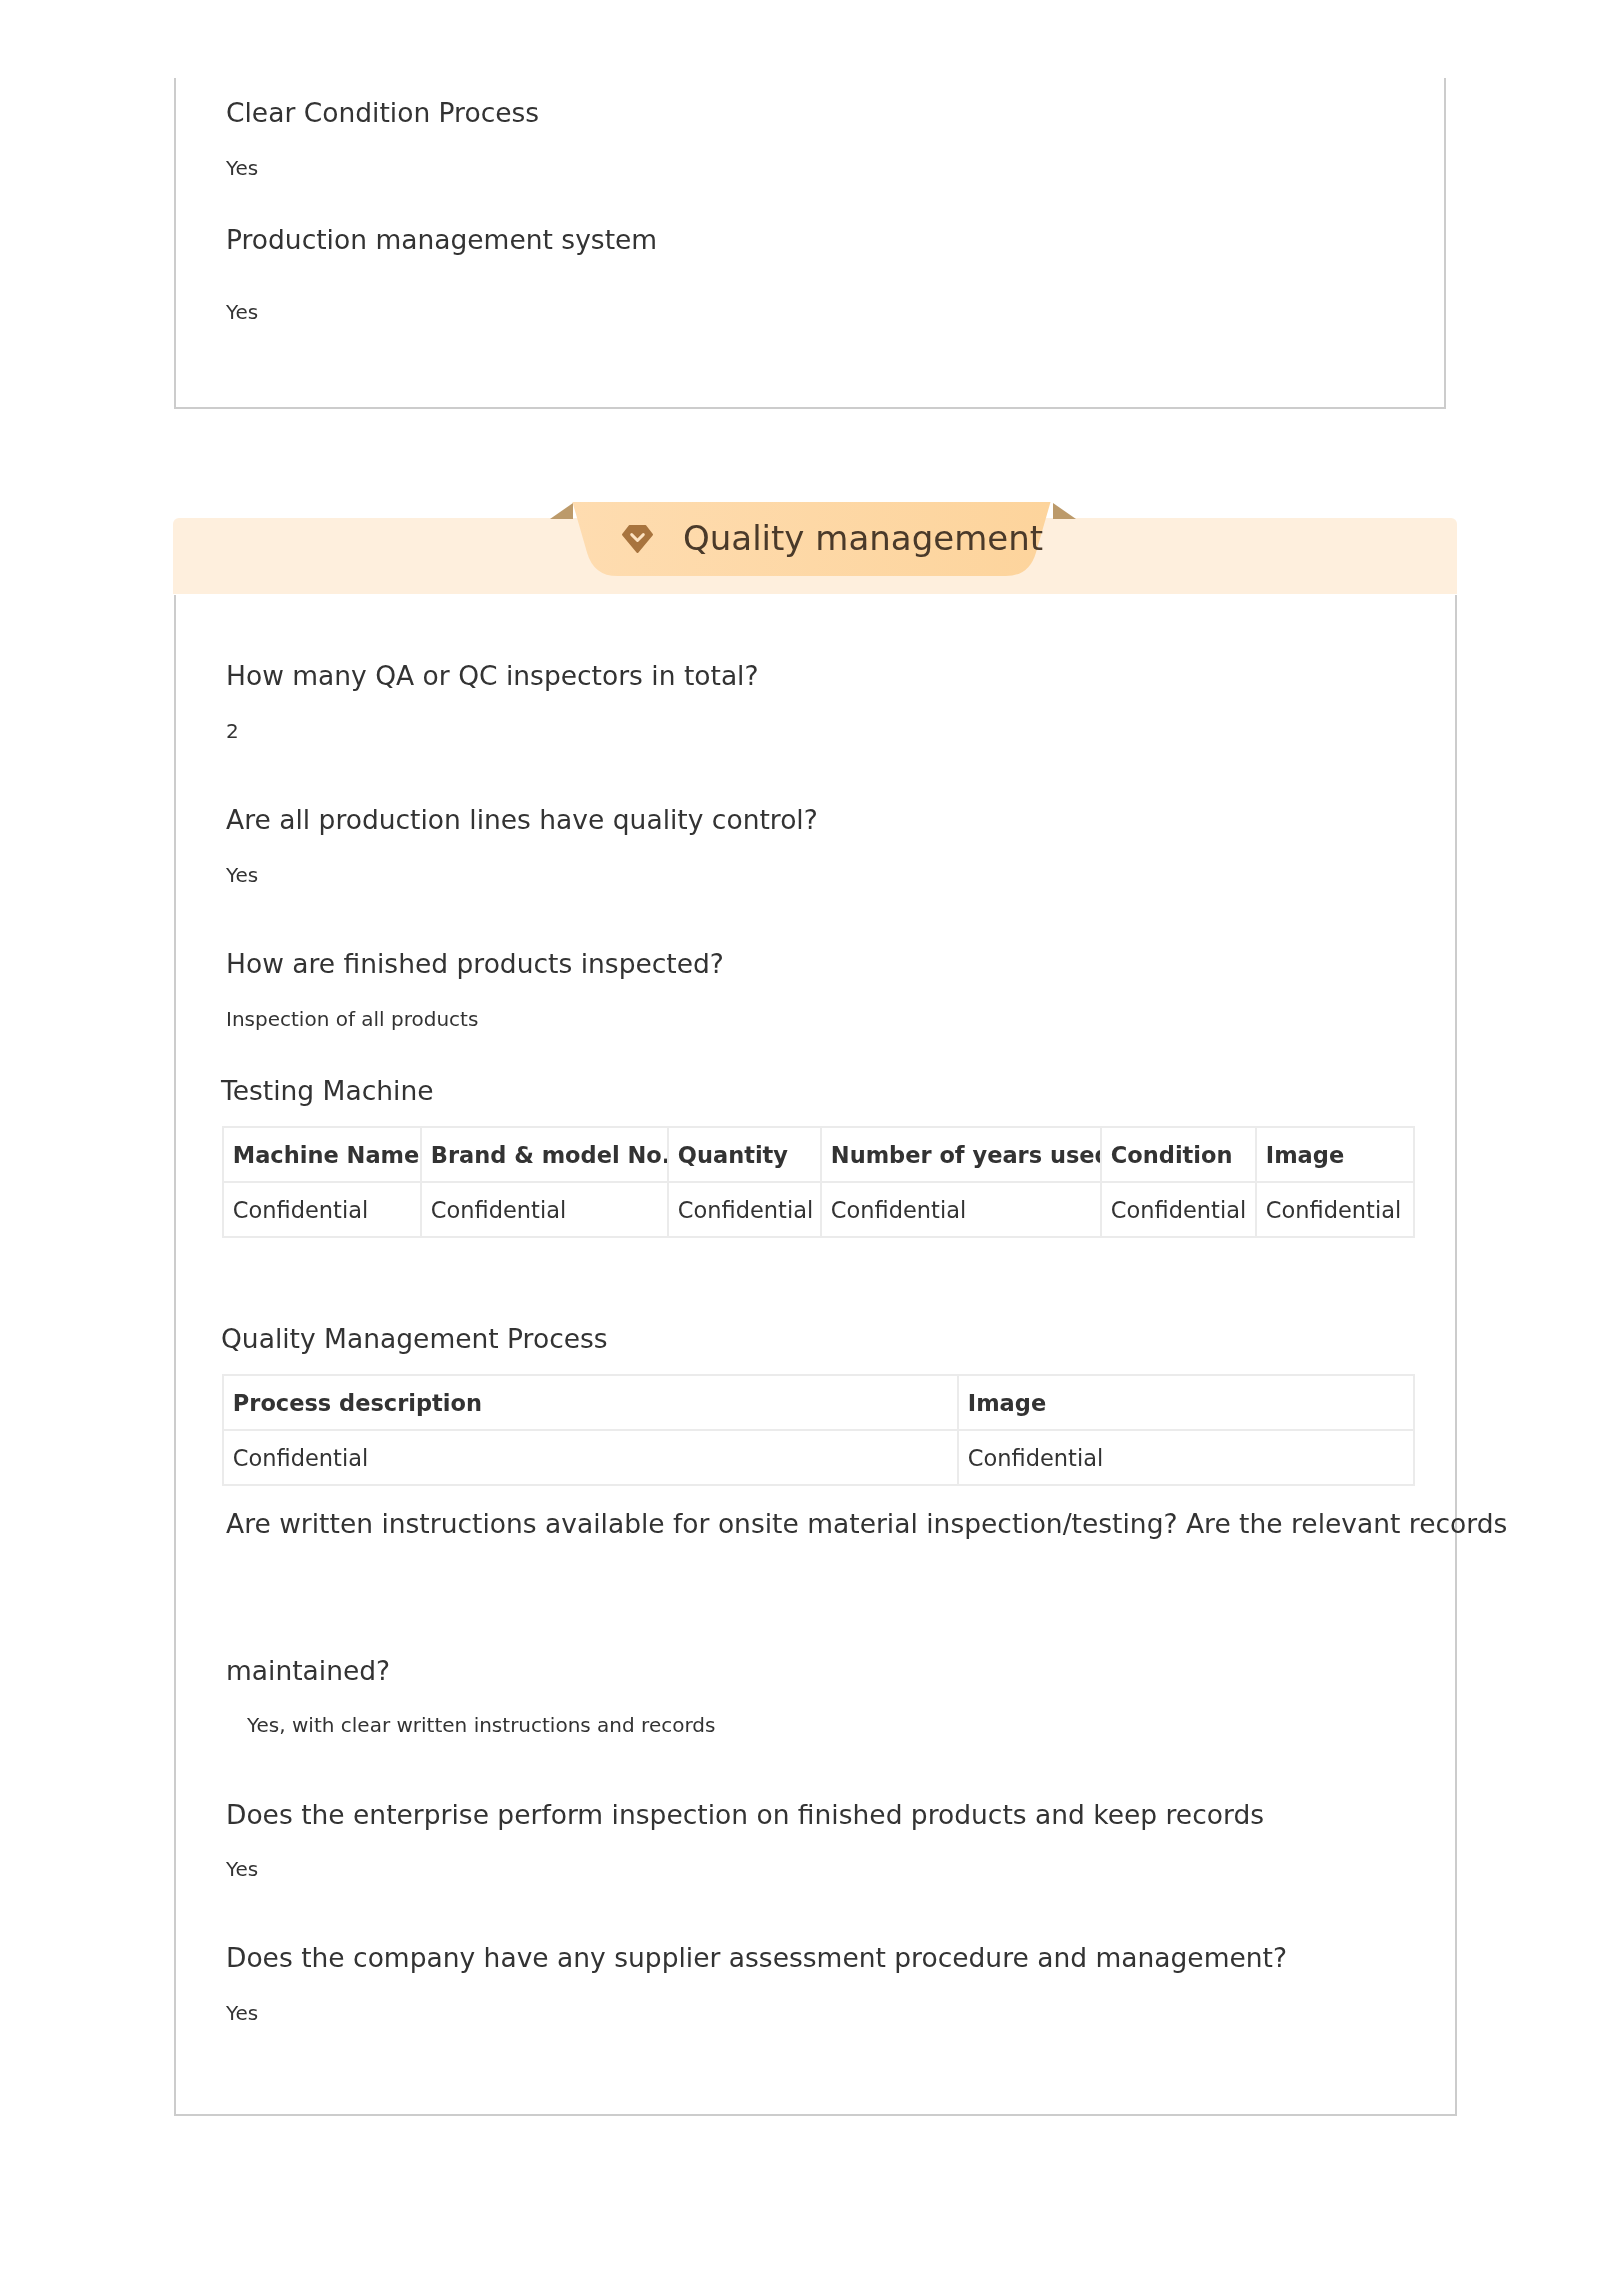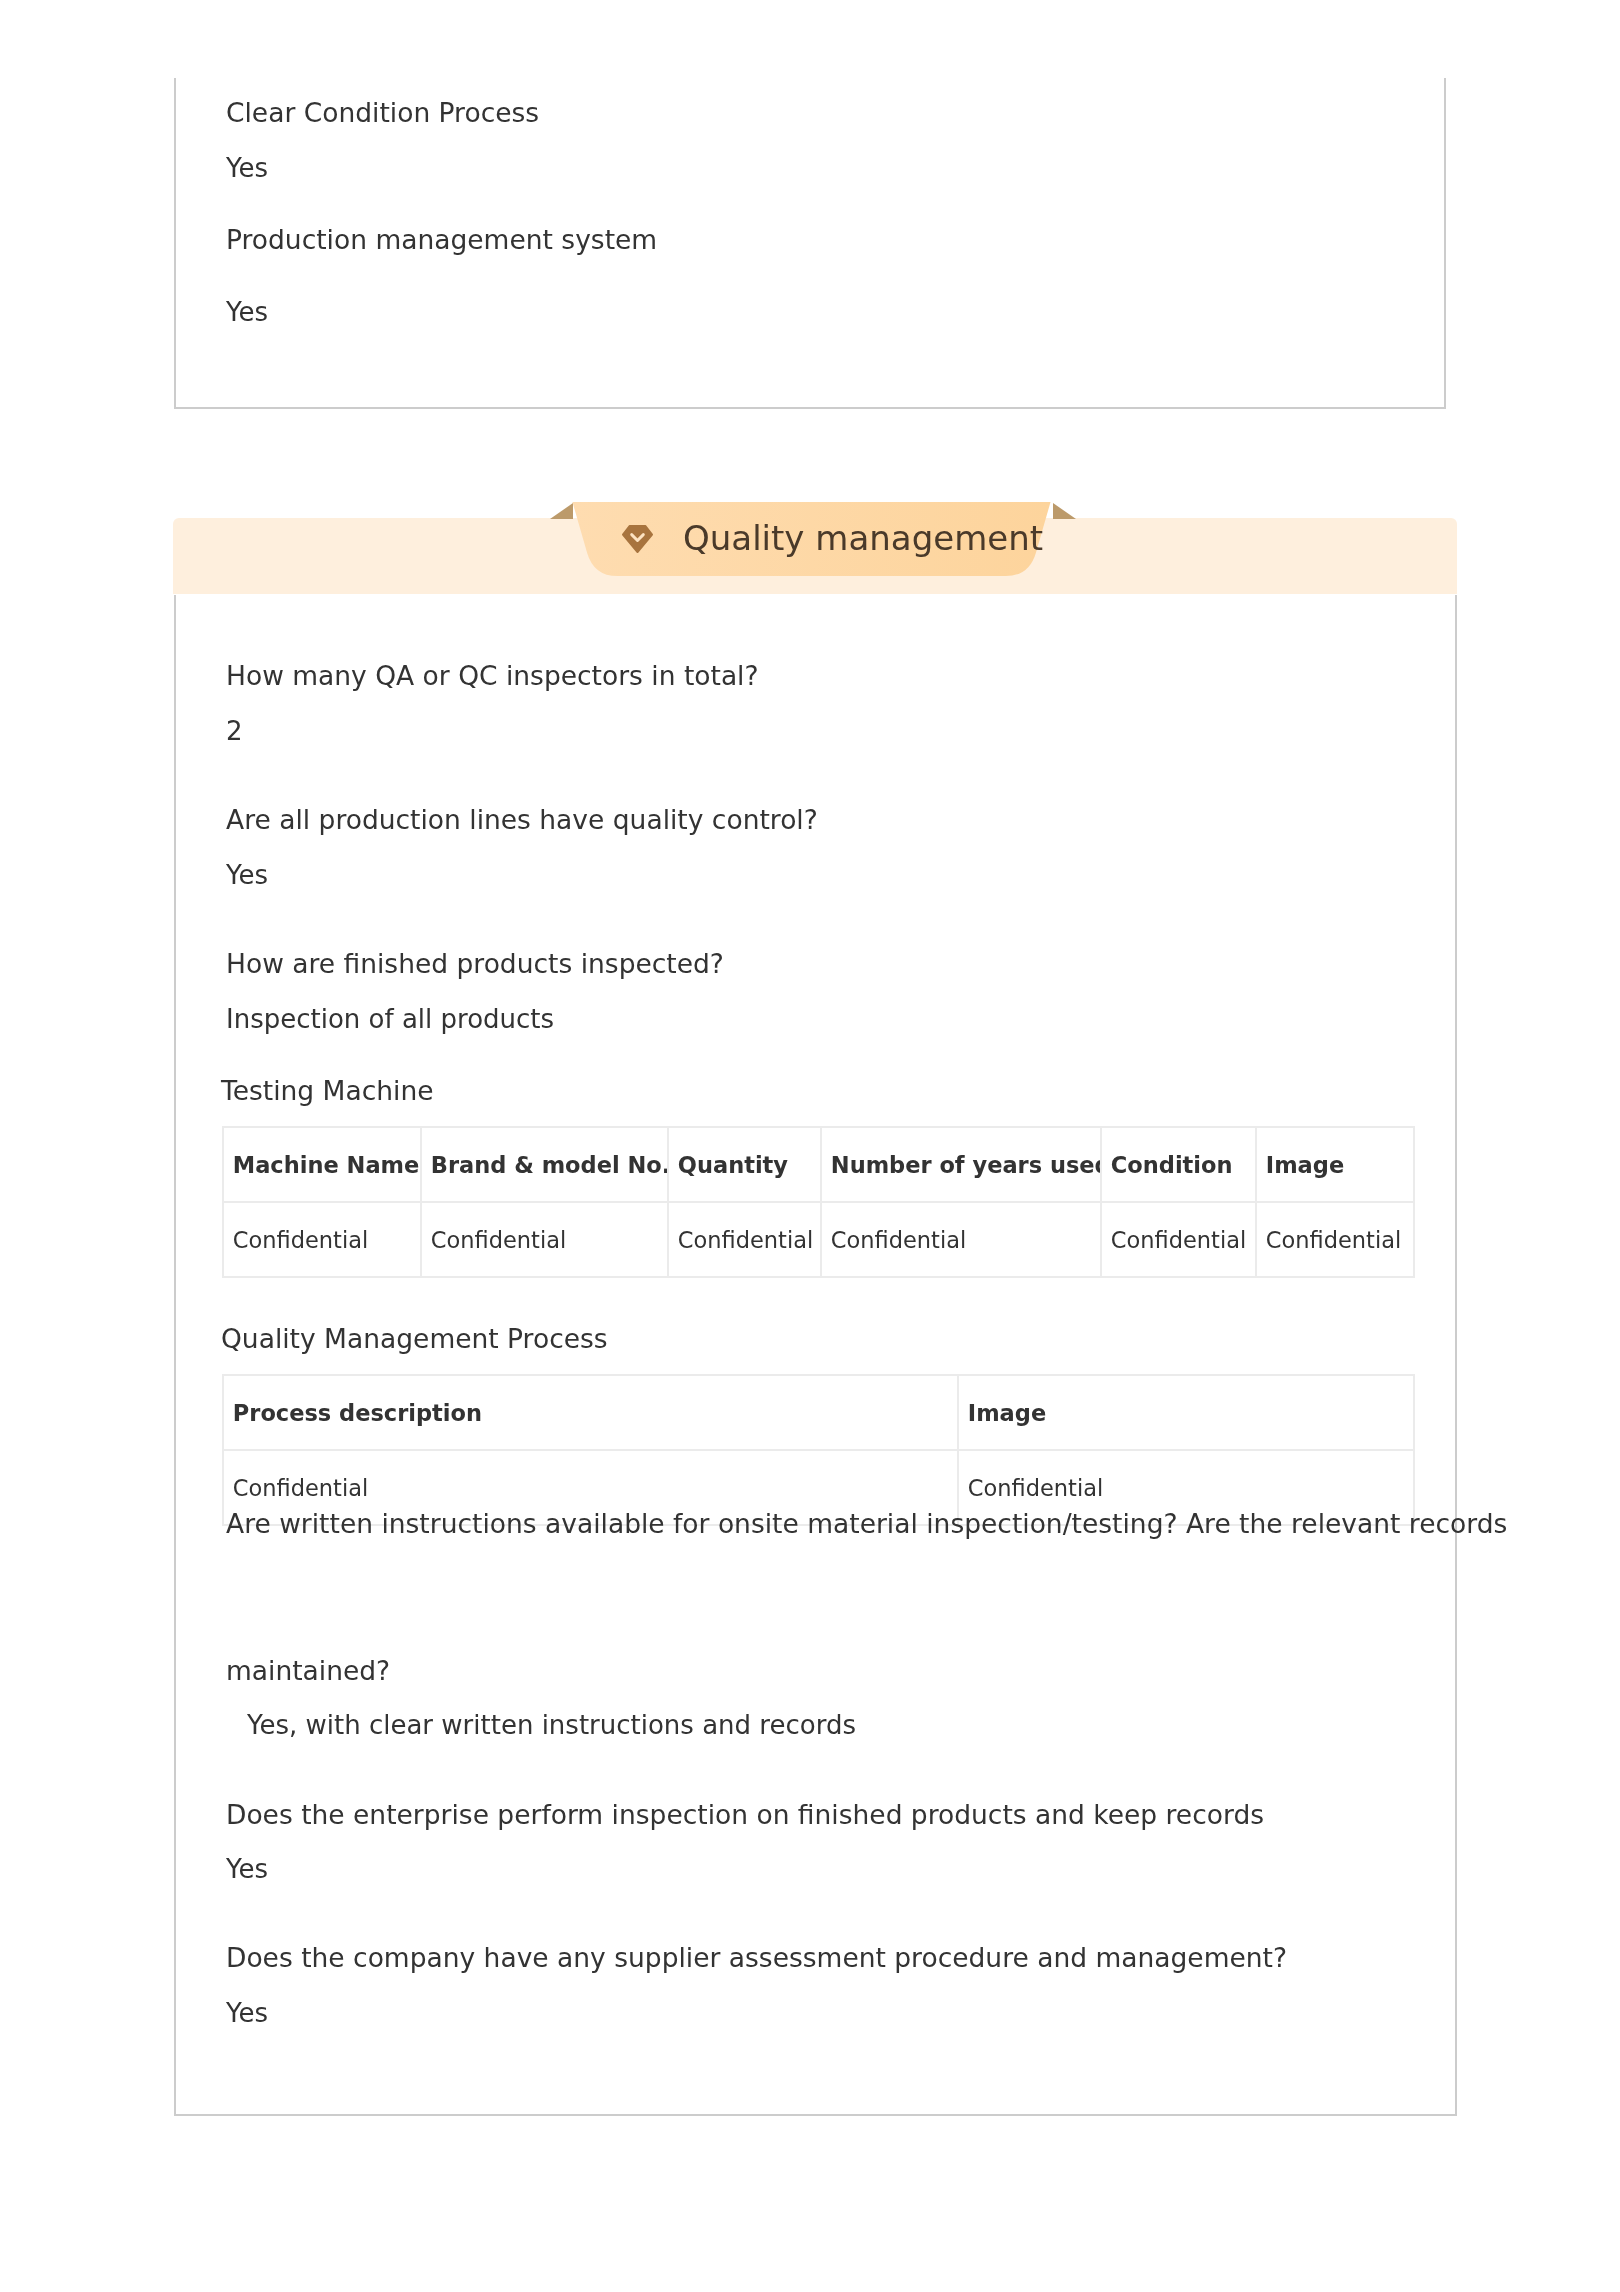--- a/index.html
+++ b/index.html
@@ -37,29 +37,29 @@
     }
     .tab svg { display: block; }
     .tab-icon {
       left: 621px; top: 522px; width: 33px; height: 33px;
     }
     .tab-title {
       left: 683px; top: 514px; font-size: 34px; line-height: 49px; color: #4a3a2a;
       white-space: nowrap;
     }
     .q { font-size: 26.5px; line-height: 39px; color: #333333; white-space: nowrap; }
-    .a { font-size: 26px; line-height: 35px; color: #333333; white-space: nowrap; }
+    .a { font-size: 20px; line-height: 35px; color: #333333; white-space: nowrap; }
     .sec-label { font-size: 26.5px; line-height: 39px; color: #333333; white-space: nowrap; text-align: center; }
     table.grid {
       position: absolute; border-collapse: collapse; table-layout: fixed;
       font-size: 22.5px; color: #333333;
     }
     table.grid th, table.grid td {
       border: 2px solid #ebebeb; text-align: left; padding: 0 8.8px;
-      height: 75px; box-sizing: border-box; white-space: nowrap; overflow: hidden;
+      height: 55px; box-sizing: border-box; white-space: nowrap; overflow: hidden;
     }
     table.grid th { font-weight: bold; }
     table.grid td { font-weight: normal; }
   </style>
 </head>
 <body>
 
 <div class="abs card1"></div>
 <div class="abs q" style="left:226px; top:93px;">Clear Condition Process</div>
 <div class="abs a" style="left:226px; top:151px;">Yes</div>

